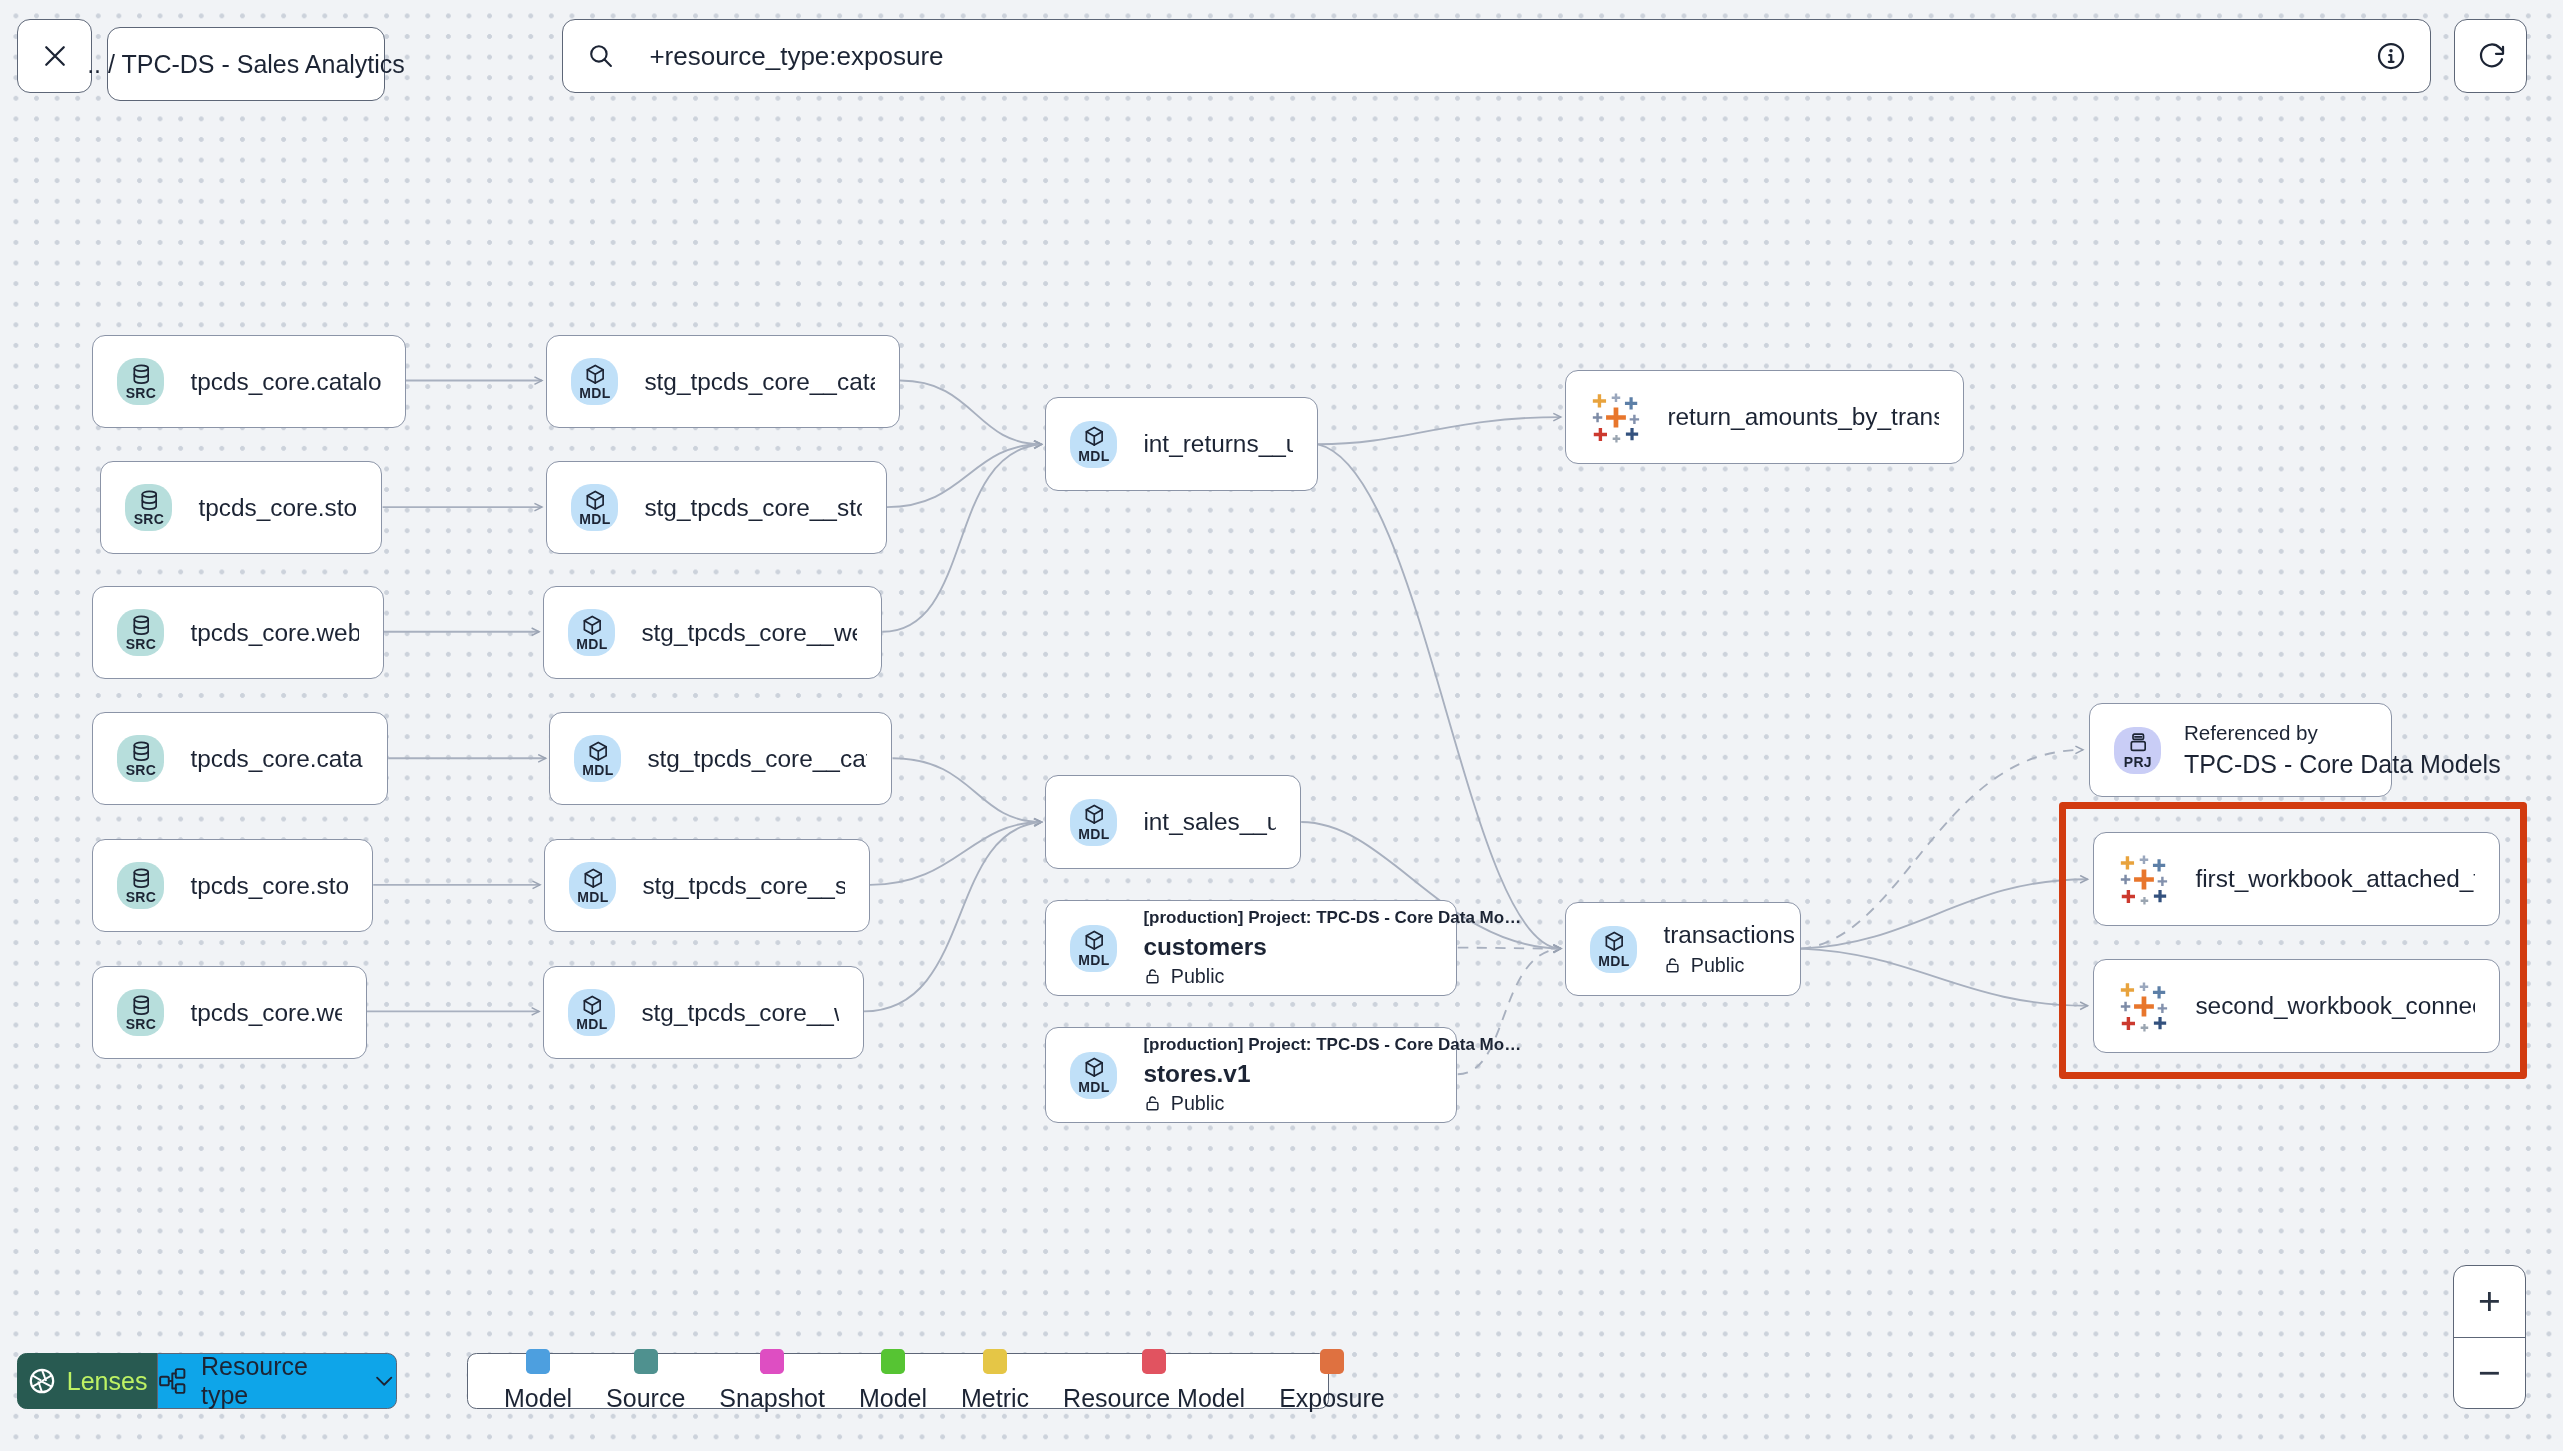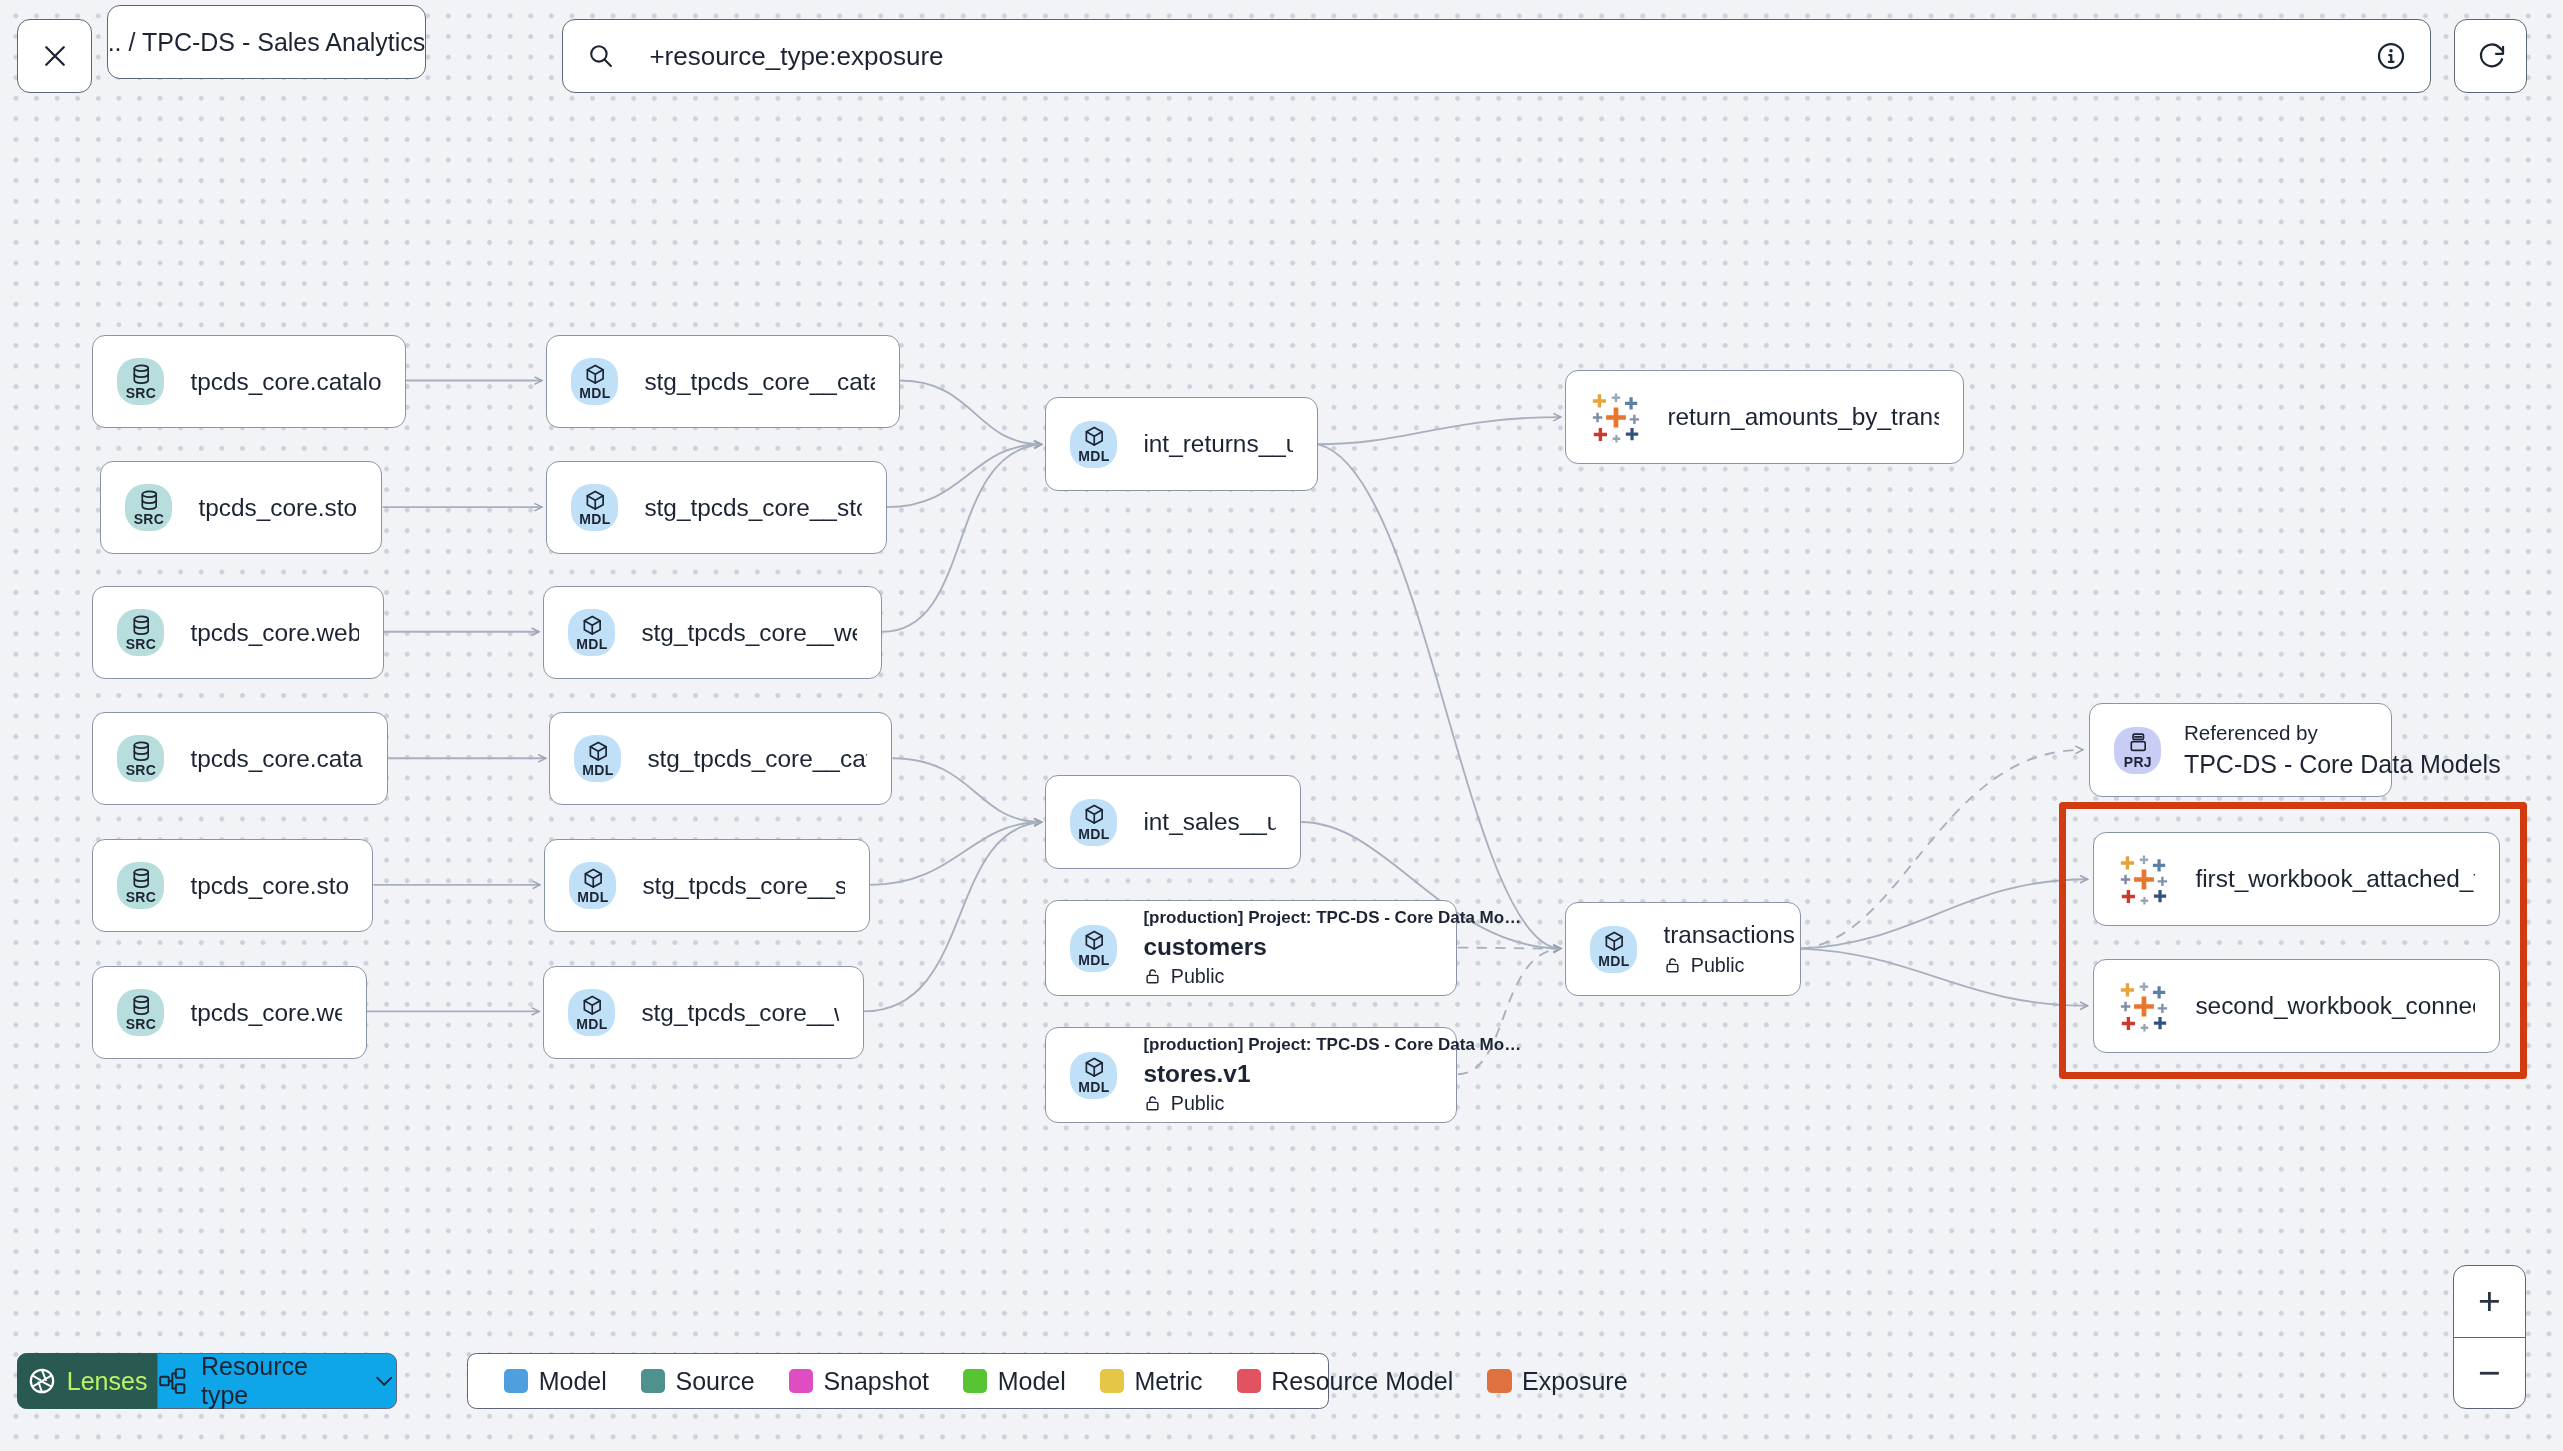--- a/index.html
+++ b/index.html
@@ -60,21 +60,21 @@
   .restype{
     position:absolute;left:157px;top:1353px;width:240px;height:56px;
     background:#0ea5e9;border:1.9px solid #5d6677;border-radius:0 9.4px 9.4px 0;box-sizing:border-box;
     display:flex;align-items:center;justify-content:center;gap:15px;font-size:25px;cursor:pointer;z-index:4;
   }
   .legend{
     position:absolute;left:467px;top:1353px;width:862px;height:56px;
     background:#fff;border:1.9px solid #5d6677;border-radius:9.4px;box-sizing:border-box;
     display:flex;align-items:center;gap:34px;padding:0 36px;font-size:25px;z-index:4;
   }
-  .litem{display:flex;align-items:center;gap:10.3px;white-space:nowrap;}
+  .litem{display:flex;align-items:center;gap:10.3px;white-space:nowrap;flex-direction:column;}
   .swatch{width:24.4px;height:24.4px;border-radius:4.7px;flex:none;}
   .zoompanel{
     position:absolute;left:2453px;top:1265px;width:73px;height:144px;
     background:#fff;border:1.9px solid #5d6677;border-radius:13px;box-sizing:border-box;
     display:flex;flex-direction:column;z-index:4;overflow:hidden;
   }
   .zbtn{flex:1;display:flex;align-items:center;justify-content:center;font-size:39px;font-weight:300;cursor:pointer;color:#2a3342;}
   .zbtn + .zbtn{border-top:1.9px solid #5d6677;}
   .g{stroke:#1c2434;stroke-width:1.8;fill:none;stroke-linecap:round;stroke-linejoin:round;}
 </style>
@@ -182,21 +182,21 @@
 <div class="hl-box" style="left:2059px;top:802px;width:468px;height:277px"></div>
 
 <div class="panel iconbtn" style="left:17px;top:19px;width:75px;height:74px">
   <span>
       <svg width="30" height="30" viewBox="0 0 32 32">
         <use href="#i-x"></use>
       </svg>
     </span>
 </div>
 
-<div class="panel breadcrumb" style="left:107px;top:5px;width:319px;height:74px">
+<div class="panel breadcrumb" style="left:107px;top:27px;width:278px;height:74px">
   <span>.. / TPC-DS - Sales Analytics</span>
 </div>
 
 <div class="panel searchbar" style="left:562px;top:19px;width:1869px;height:74px">
   <span>
       <svg width="28" height="28" viewBox="0 0 30 30">
         <use href="#i-search"></use>
       </svg>
     </span>
   <input class="search-input" type="text" value="+resource_type:exposure" style="">

